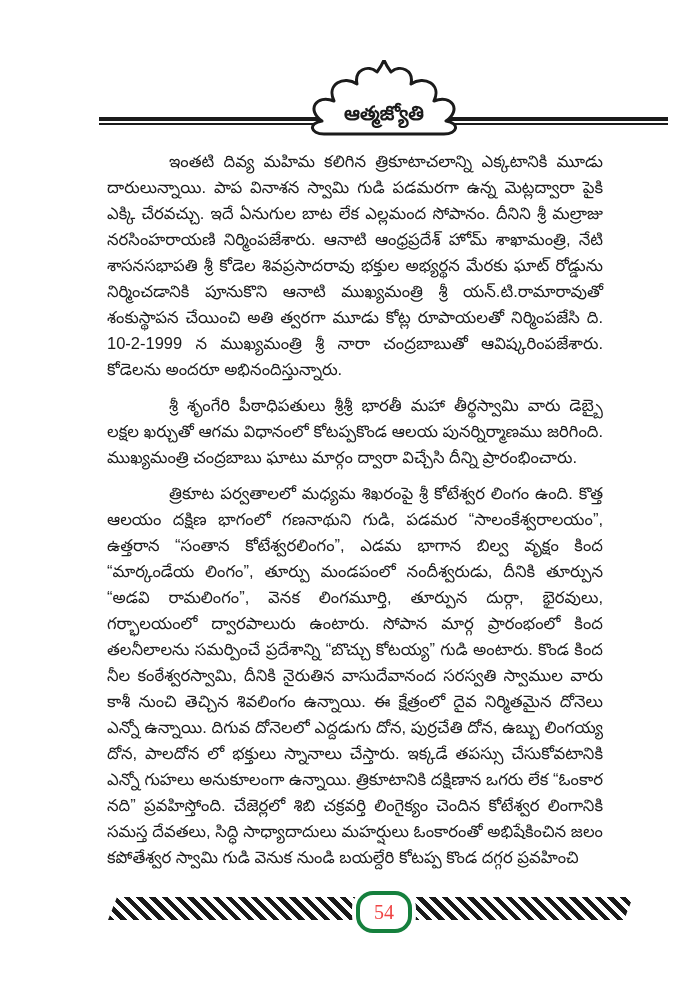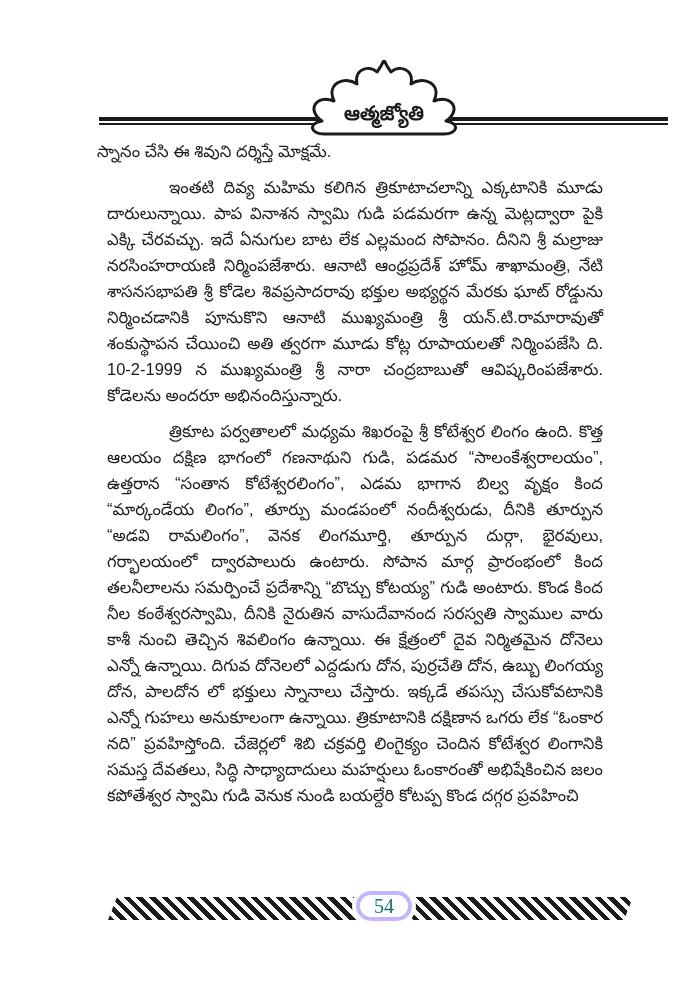--- a/index.html
+++ b/index.html
@@ -42,29 +42,29 @@
   }
   p.sec-para { margin:10px; text-indent:62px; }
   
   .stripe-band {
     position:absolute; top:897px; left:108px; right:91px; height:23px;
     background:repeating-linear-gradient(45deg, #1b1b1b 0px, #1b1b1b 4.5px, #ffffff 4.5px, #ffffff 9px);
     clip-path:polygon(9px 0, 100% 0, calc(100% - 9px) 100%, 0 100%);
   }
   .page-badge {
     position:absolute; top:891px; left:calc(50% - 28px + 22px);
-    width:56px; height:30px;
+    width:56px; height:42px;
     background:#ffffff;
-    border:4px solid #c4b5fd;
+    border:4px solid #15803d;
     border-radius:17px;
     box-shadow:0 0 0 4px #ffffff;
     box-sizing:border-box;
     display:flex; align-items:center; justify-content:center;
     font-family:"Liberation Serif", serif;
-    font-size:20px; color:#0f766e;
+    font-size:20px; color:#ef4444;
     z-index:3;
   }
 </style>
 </head>
 <body>
 
 <div class="page">
 
   <div class="double-rule"></div>
   <svg class="ornament" width="180" height="78" viewBox="0 0 180 78">
@@ -78,24 +78,24 @@
              C 106,4 120,10 117,24
              C 130,15 148,24 140,41
              C 158,34 168,50 152,61
              C 166,63 164,74 150,74
              Z" fill="#ffffff" stroke="#1b1b1b" stroke-width="3" stroke-linejoin="round"></path>
     <text x="90" y="60" text-anchor="middle">ఆత్మజ్యోతి</text>
   </svg>
 
   <div class="body-col">
 
-    <p class="intro-line">స్నానం చేసి ఈ శివుని దర్శిస్తే మోక్షమే.</p>
 
     <p class="sec-para">ఇంతటి దివ్య మహిమ కలిగిన త్రికూటాచలాన్ని ఎక్కటానికి మూడు దారులున్నాయి. పాప వినాశన స్వామి గుడి పడమరగా ఉన్న మెట్లద్వారా పైకి ఎక్కి చేరవచ్చు. ఇదే ఏనుగుల బాట లేక ఎల్లమంద సోపానం. దీనిని శ్రీ మల్రాజు నరసింహరాయణి నిర్మింపజేశారు. ఆనాటి ఆంధ్రప్రదేశ్ హోమ్ శాఖామంత్రి, నేటి శాసనసభాపతి శ్రీ కోడెల శివప్రసాదరావు భక్తుల అభ్యర్థన మేరకు ఘాట్ రోడ్డును నిర్మించడానికి పూనుకొని ఆనాటి ముఖ్యమంత్రి శ్రీ యన్.టి.రామారావుతో శంకుస్థాపన చేయించి అతి త్వరగా మూడు కోట్ల రూపాయలతో నిర్మింపజేసి ది. 10-2-1999 న ముఖ్యమంత్రి శ్రీ నారా చంద్రబాబుతో ఆవిష్కరింపజేశారు. కోడెలను అందరూ అభినందిస్తున్నారు.</p>
 
+    <p class="sec-para">శ్రీ శృంగేరి పీఠాధిపతులు శ్రీశ్రీ భారతీ మహా తీర్థస్వామి వారు డెబ్బై లక్షల ఖర్చుతో ఆగమ విధానంలో కోటప్పకొండ ఆలయ పునర్నిర్మాణము జరిగింది. ముఖ్యమంత్రి చంద్రబాబు ఘాటు మార్గం ద్వారా విచ్చేసి దీన్ని ప్రారంభించారు.</p>
 
     <p class="sec-para">త్రికూట పర్వతాలలో మధ్యమ శిఖరంపై శ్రీ కోటేశ్వర లింగం ఉంది. కొత్త ఆలయం దక్షిణ భాగంలో గణనాథుని గుడి, పడమర “సాలంకేశ్వరాలయం”, ఉత్తరాన “సంతాన కోటేశ్వరలింగం”, ఎడమ భాగాన బిల్వ వృక్షం కింద “మార్కండేయ లింగం”, తూర్పు మండపంలో నందీశ్వరుడు, దీనికి తూర్పున “అడవి రామలింగం”, వెనక లింగమూర్తి, తూర్పున దుర్గా, భైరవులు, గర్భాలయంలో ద్వారపాలురు ఉంటారు. సోపాన మార్గ ప్రారంభంలో కింద తలనీలాలను సమర్పించే ప్రదేశాన్ని “బొచ్చు కోటయ్య” గుడి అంటారు. కొండ కింద నీల కంఠేశ్వరస్వామి, దీనికి నైరుతిన వాసుదేవానంద సరస్వతి స్వాముల వారు కాశీ నుంచి తెచ్చిన శివలింగం ఉన్నాయి. ఈ క్షేత్రంలో దైవ నిర్మితమైన దోనెలు ఎన్నో ఉన్నాయి. దిగువ దోనెలలో ఎద్దడుగు దోన, పుర్రచేతి దోన, ఉబ్బు లింగయ్య దోన, పాలదోన లో భక్తులు స్నానాలు చేస్తారు. ఇక్కడే తపస్సు చేసుకోవటానికి ఎన్నో గుహలు అనుకూలంగా ఉన్నాయి. త్రికూటానికి దక్షిణాన ఒగరు లేక “ఓంకార నది” ప్రవహిస్తోంది. చేజెర్లలో శిబి చక్రవర్తి లింగైక్యం చెందిన కోటేశ్వర లింగానికి సమస్త దేవతలు, సిద్ధి సాధ్యాదాదులు మహర్షులు ఓంకారంతో అభిషేకించిన జలం కపోతేశ్వర స్వామి గుడి వెనుక నుండి బయల్దేరి కోటప్ప కొండ దగ్గర ప్రవహించి</p>
 
   </div>
 
   <div class="stripe-band"></div>
   <div class="page-badge">
     <span>54</span>
   </div>
 

